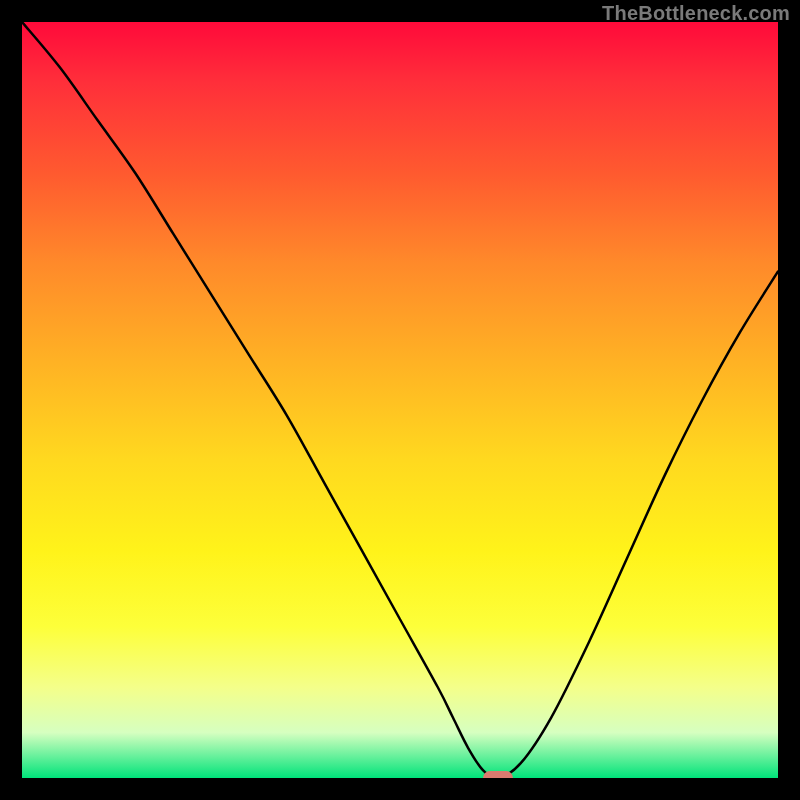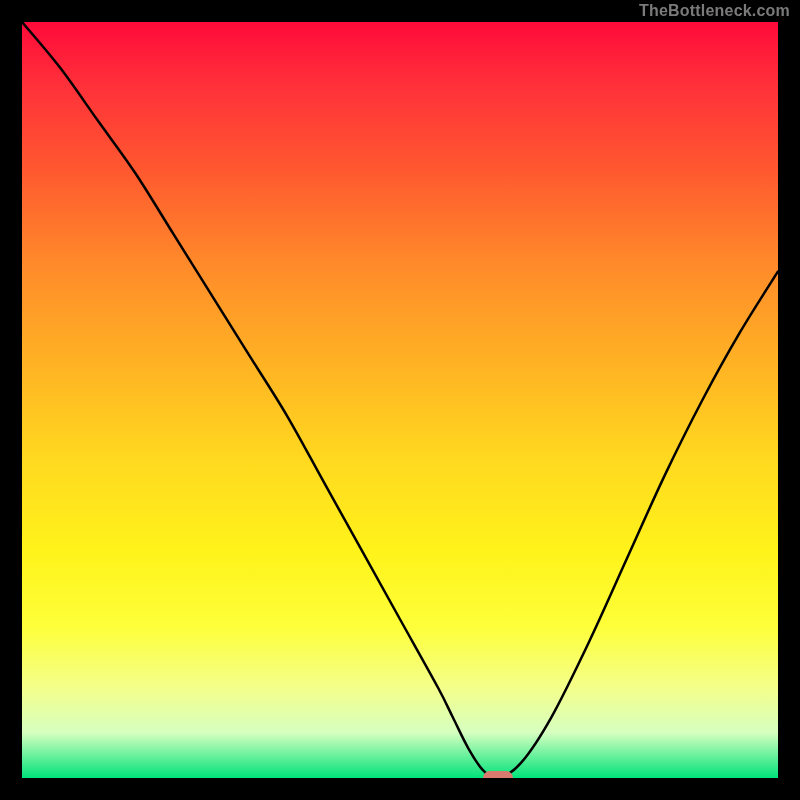--- a/index.html
+++ b/index.html
@@ -39,21 +39,21 @@
     position: absolute;
     inset: 0;
     width: 100%;
     height: 100%;
   }
   .attribution {
     position: absolute;
     top: 2px;
     right: 10px;
     font-family: Arial, Helvetica, sans-serif;
-    font-size: 16px;
+    font-size: 20px;
     font-weight: 600;
     color: #7a7a7a;
     letter-spacing: 0.2px;
   }
   .marker {
     position: absolute;
     width: 30px;
     height: 14px;
     background: #d97a6f;
     border-radius: 7px;

